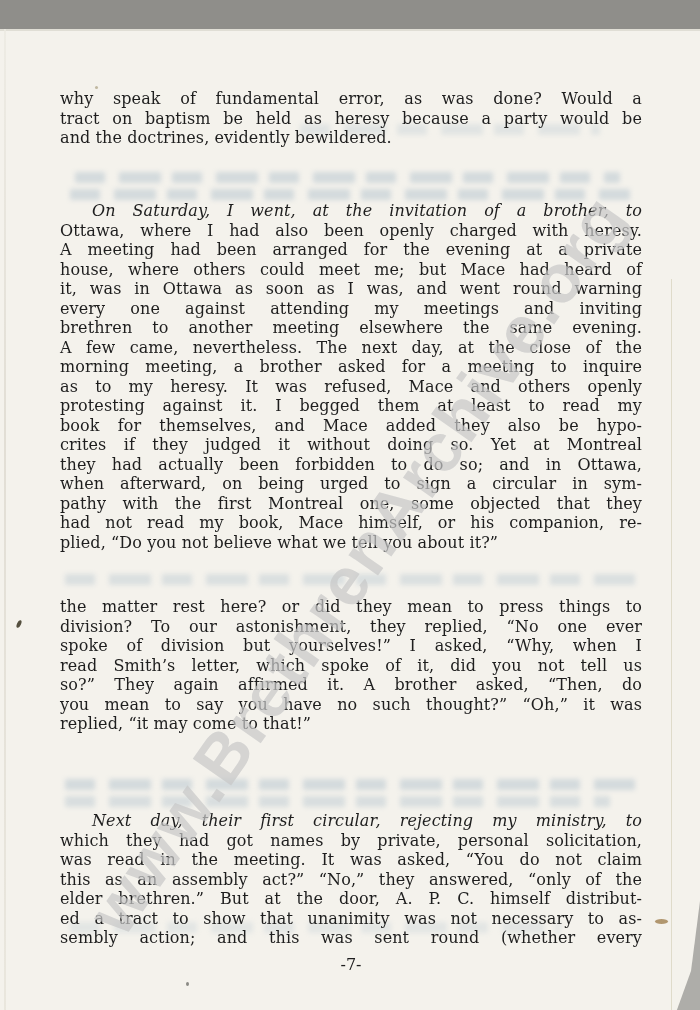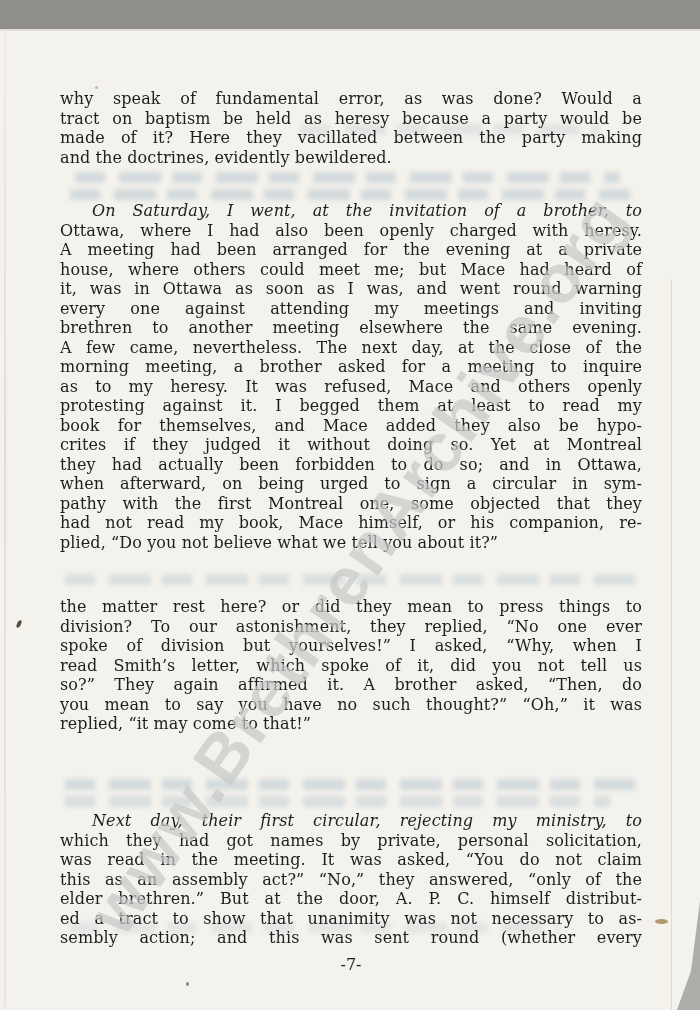--- a/index.html
+++ b/index.html
@@ -85,21 +85,20 @@
     <div class="ghost g3"></div>
     <div class="ghost g4"></div>
     <div class="ghost g5"></div>
     <div class="ghost g6"></div>
     <div class="ghost g7"></div>
 
     <div id="text-block">
         <div class="paragraph" id="para-0">
           <div class="line"><span>why speak of fundamental error, as was done?  Would a</span></div>
           <div class="line"><span>tract on baptism be held as heresy because a party would be</span></div>
-          <div class="line"><span>made of it? Here they vacillated between the party making</span></div>
           <div class="line last-left"><span>and the doctrines, evidently bewildered.</span></div>
         </div>
         <div class="paragraph" id="para-1">
           <div class="line first"><span>On Saturday, I went, at the invitation of a brother, to</span></div>
           <div class="line"><span>Ottawa, where I had also been openly charged with heresy.</span></div>
           <div class="line"><span>A meeting had been arranged for the evening at a private</span></div>
           <div class="line"><span>house, where others could meet me; but Mace had heard of</span></div>
           <div class="line"><span>it, was in Ottawa as soon as I was, and went round warning</span></div>
           <div class="line"><span>every one against attending my meetings and inviting</span></div>
           <div class="line"><span>brethren to another meeting elsewhere the same evening.</span></div>

